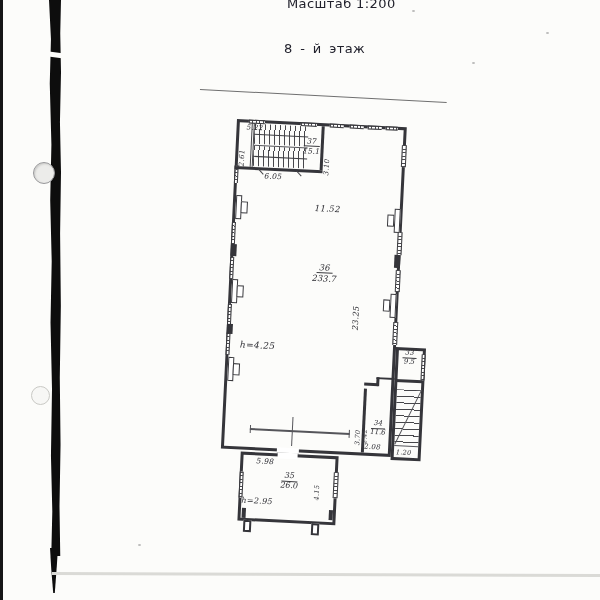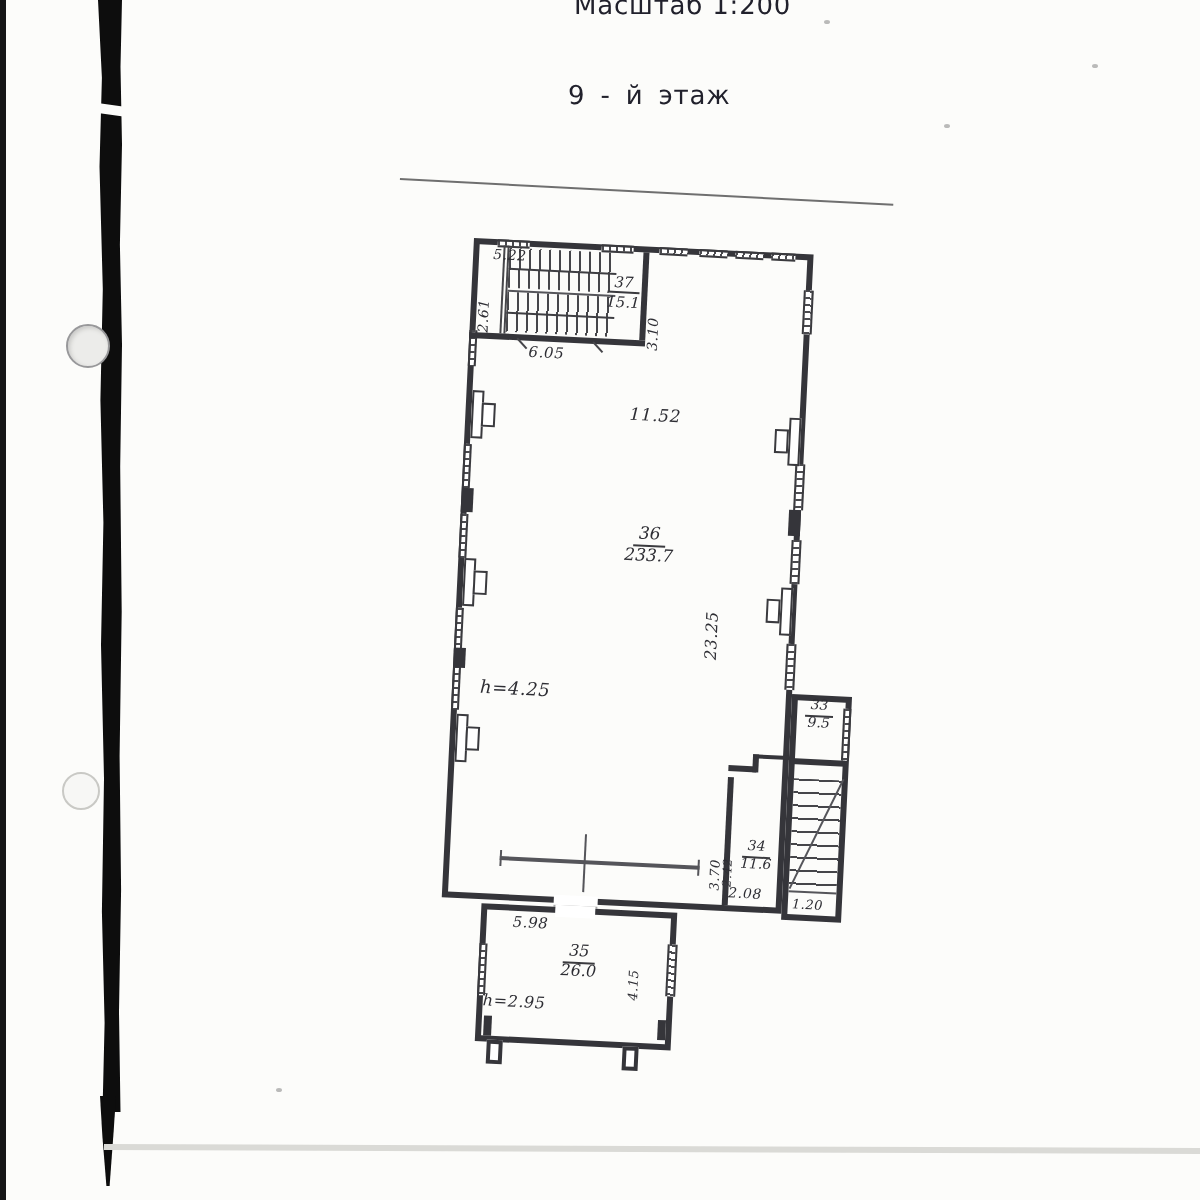--- a/index.html
+++ b/index.html
@@ -51,21 +51,21 @@
   <div class="abs band-notch"></div>
   <div class="abs hole1"></div>
   <div class="abs hole2"></div>
   <div class="abs faint-bottom"></div>
   <div class="abs speck" style="left:412px;top:10px;"></div>
   <div class="abs speck" style="left:472px;top:62px;"></div>
   <div class="abs speck" style="left:546px;top:32px;"></div>
   <div class="abs speck" style="left:138px;top:544px;"></div>
 
   <div class="abs doc-txt" style="left:287px;top:-4px;">Масштаб 1:200</div>
-  <div class="abs doc-txt" style="left:284px;top:41px;word-spacing:3px;">9 - й  этаж</div>
+  <div class="abs doc-txt" style="left:284px;top:41px;word-spacing:3px;">8 - й  этаж</div>
   <div class="abs sep"></div>
 
   <div class="abs" id="plan">
 
     <div class="abs outline" style="left:0;top:0;width:170px;height:330px;"></div>
 
     <div class="abs win-h" style="left:12px;top:-0.5px;width:16px;"></div>
     <div class="abs win-h" style="left:64px;top:-0.5px;width:16px;"></div>
     <div class="abs win-h" style="left:93px;top:-0.5px;width:14px;"></div>
     <div class="abs win-h" style="left:113px;top:-0.5px;width:14px;"></div>

